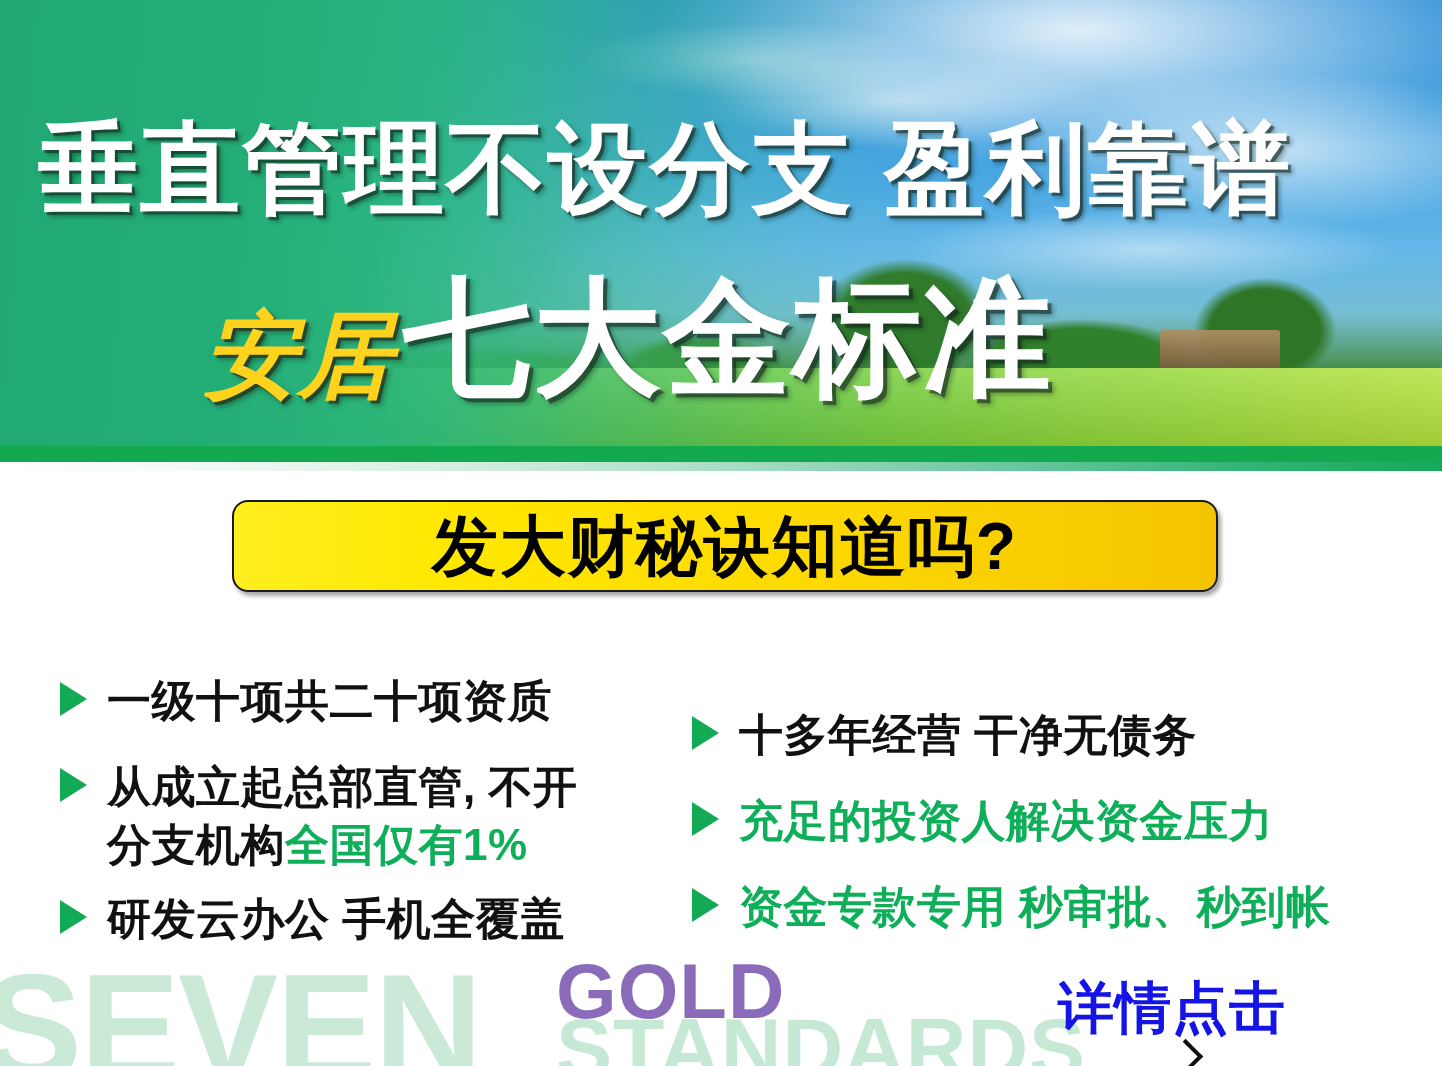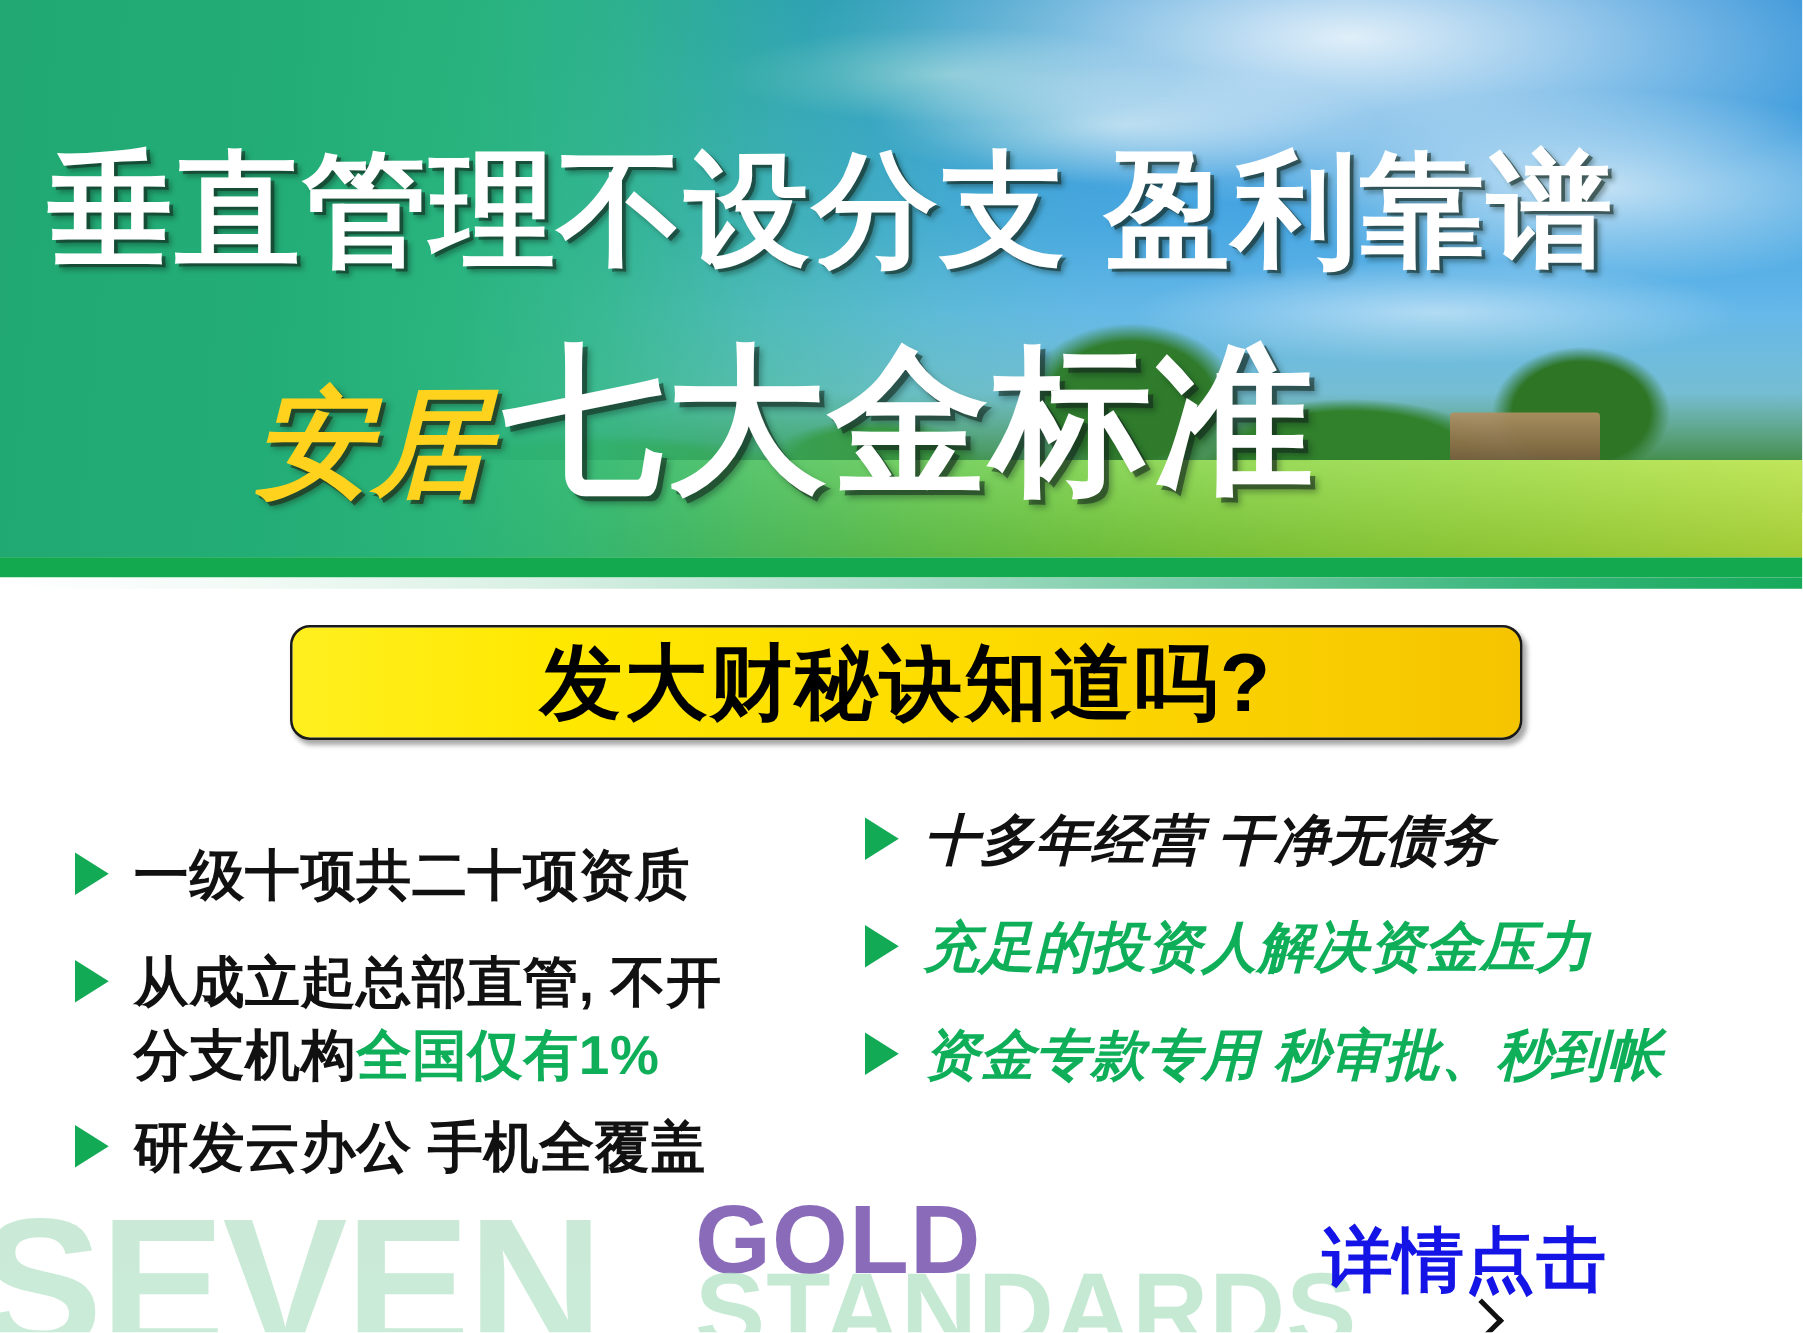--- a/index.html
+++ b/index.html
@@ -205,23 +205,22 @@
   
   .bullets-left {
     position: absolute;
     left: 60px;
     top: 672px;
     width: 620px;
   }
   .bullets-right {
     position: absolute;
     left: 692px;
-    top: 644px;
+    top: 706px;
     width: 720px;
-    font-style: italic;
   }
   .bullet {
     display: flex;
     align-items: flex-start;
     margin-bottom: 28px;
   }
   .tri {
     flex: 0 0 auto;
     width: 0;
     height: 0;

